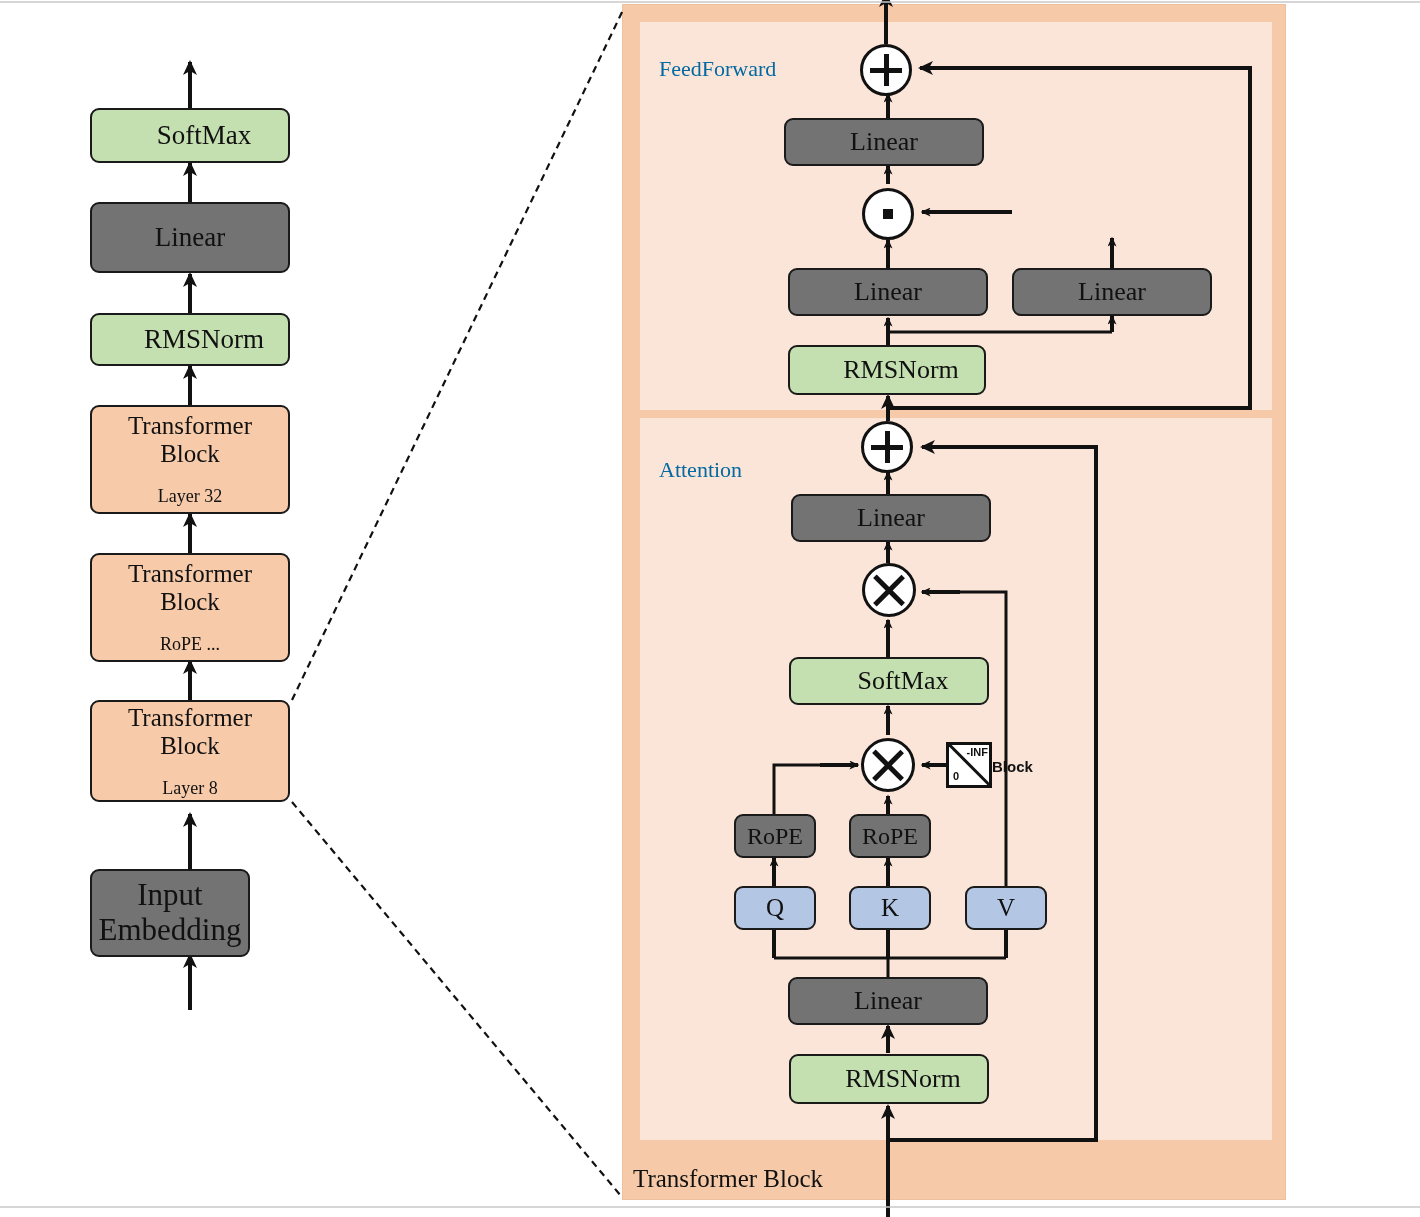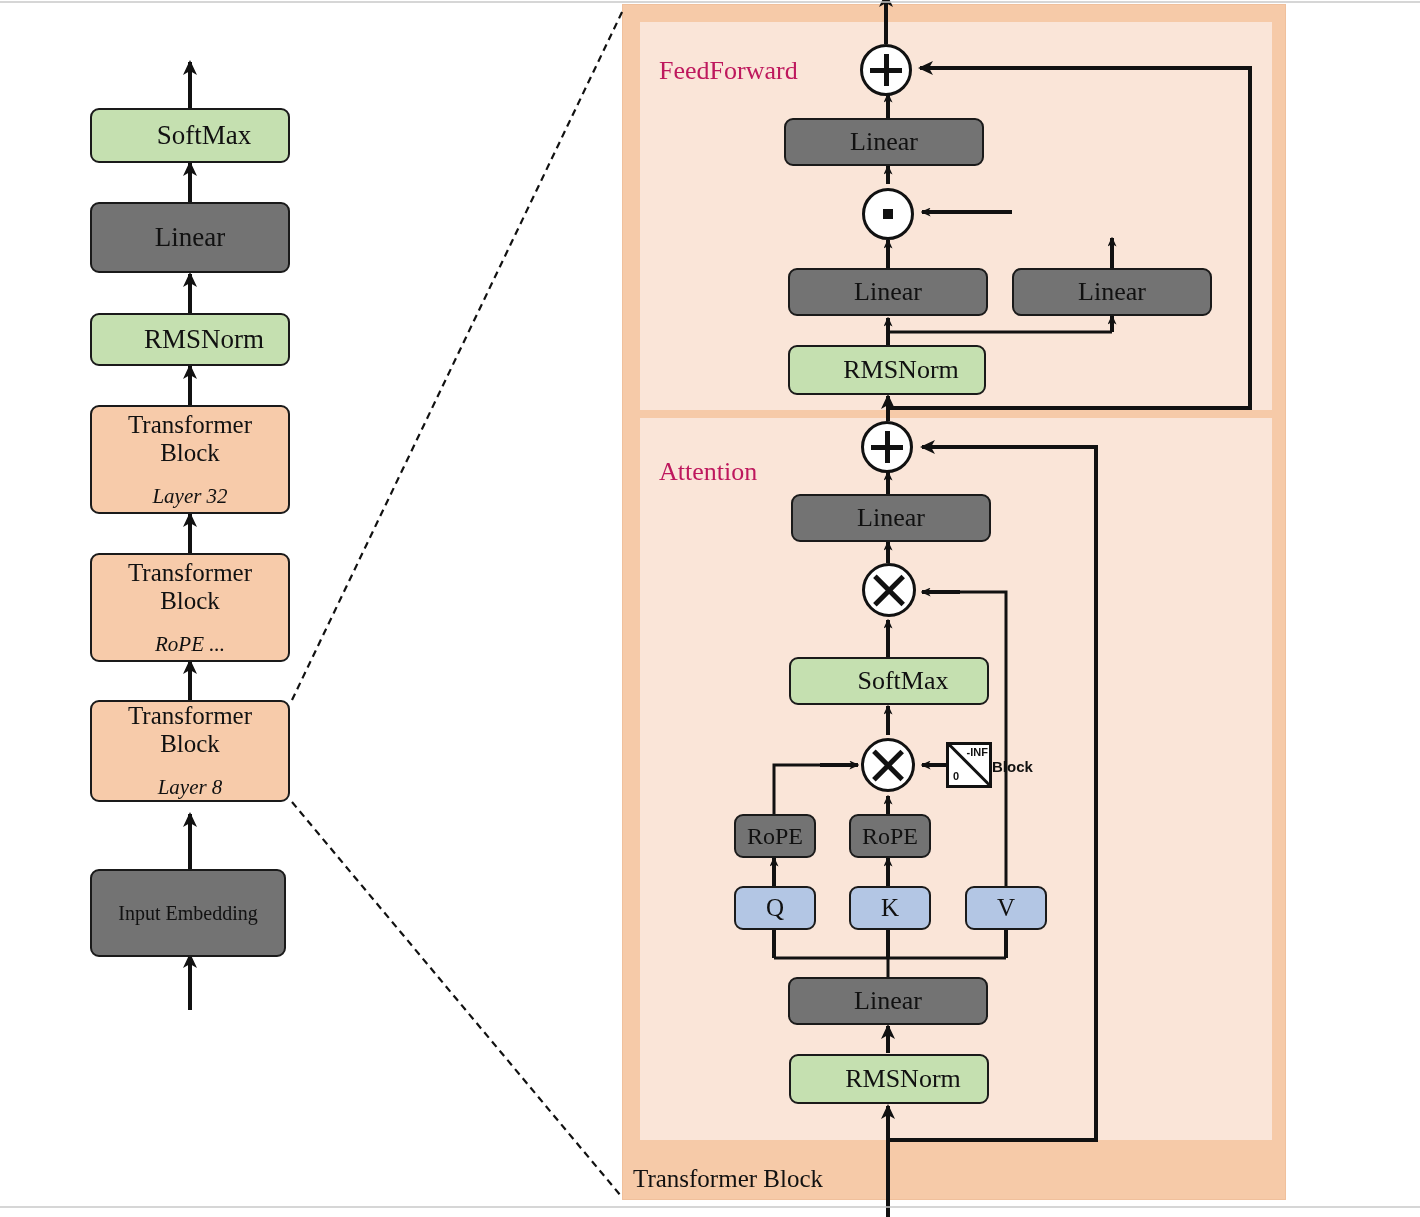--- a/index.html
+++ b/index.html
@@ -32,43 +32,42 @@
     color: #111111;
     line-height: 1.12;
     z-index: 6;
   }
   .blue   { background: #737373; }
   .blue2  { background: #b3c6e4; }
   .green  { background: #c5e0b0; padding-left: 28px; }
   .peach  { background: #f7cbaa; }
 
   .node .sub {
-    font-size: 21px;
+    font-size: 18px;
     margin-top: 18px;
-    font-style: italic;
   }
 
   
   .outer-block {
     position: absolute;
     box-sizing: border-box;
     background: #f6caa8;
     border: 1px solid #f0c09c;
     z-index: 1;
   }
   .inner-panel {
     position: absolute;
     box-sizing: border-box;
     background: #fae5d8;
     z-index: 2;
   }
   .panel-title {
     position: absolute;
-    font-size: 26px;
-    color: #be185d;
+    font-size: 22px;
+    color: #0369a1;
     z-index: 7;
     white-space: nowrap;
   }
   .block-title {
     position: absolute;
     font-size: 25px;
     color: #111111;
     z-index: 7;
     white-space: nowrap;
   }
@@ -303,21 +302,21 @@
   <div class="node peach" style="left:90px; top:553px; width:200px; height:109px; font-size:25px;">
     <span style="max-width:170px;">Transformer Block</span>
     <span class="sub">RoPE ...</span>
   </div>
 
   <div class="node peach" style="left:90px; top:700px; width:200px; height:102px; font-size:25px;">
     <span style="max-width:170px;">Transformer Block</span>
     <span class="sub">Layer 8</span>
   </div>
 
-  <div class="node blue" style="left:90px; top:869px; width:196px; height:88px; font-size:20px;">
+  <div class="node blue" style="left:90px; top:869px; width:160px; height:88px; font-size:31px;">
     <span style="max-width:180px;">Input Embedding</span>
   </div>
 
   <div class="op" style="left:860px; top:44px; width:52px; height:52px;">
     <span class="bar-h"></span>
     <span class="bar-v"></span>
   </div>
 
   <div class="node blue" style="left:784px; top:118px; width:200px; height:48px; font-size:26px;">
     <span>Linear</span>

